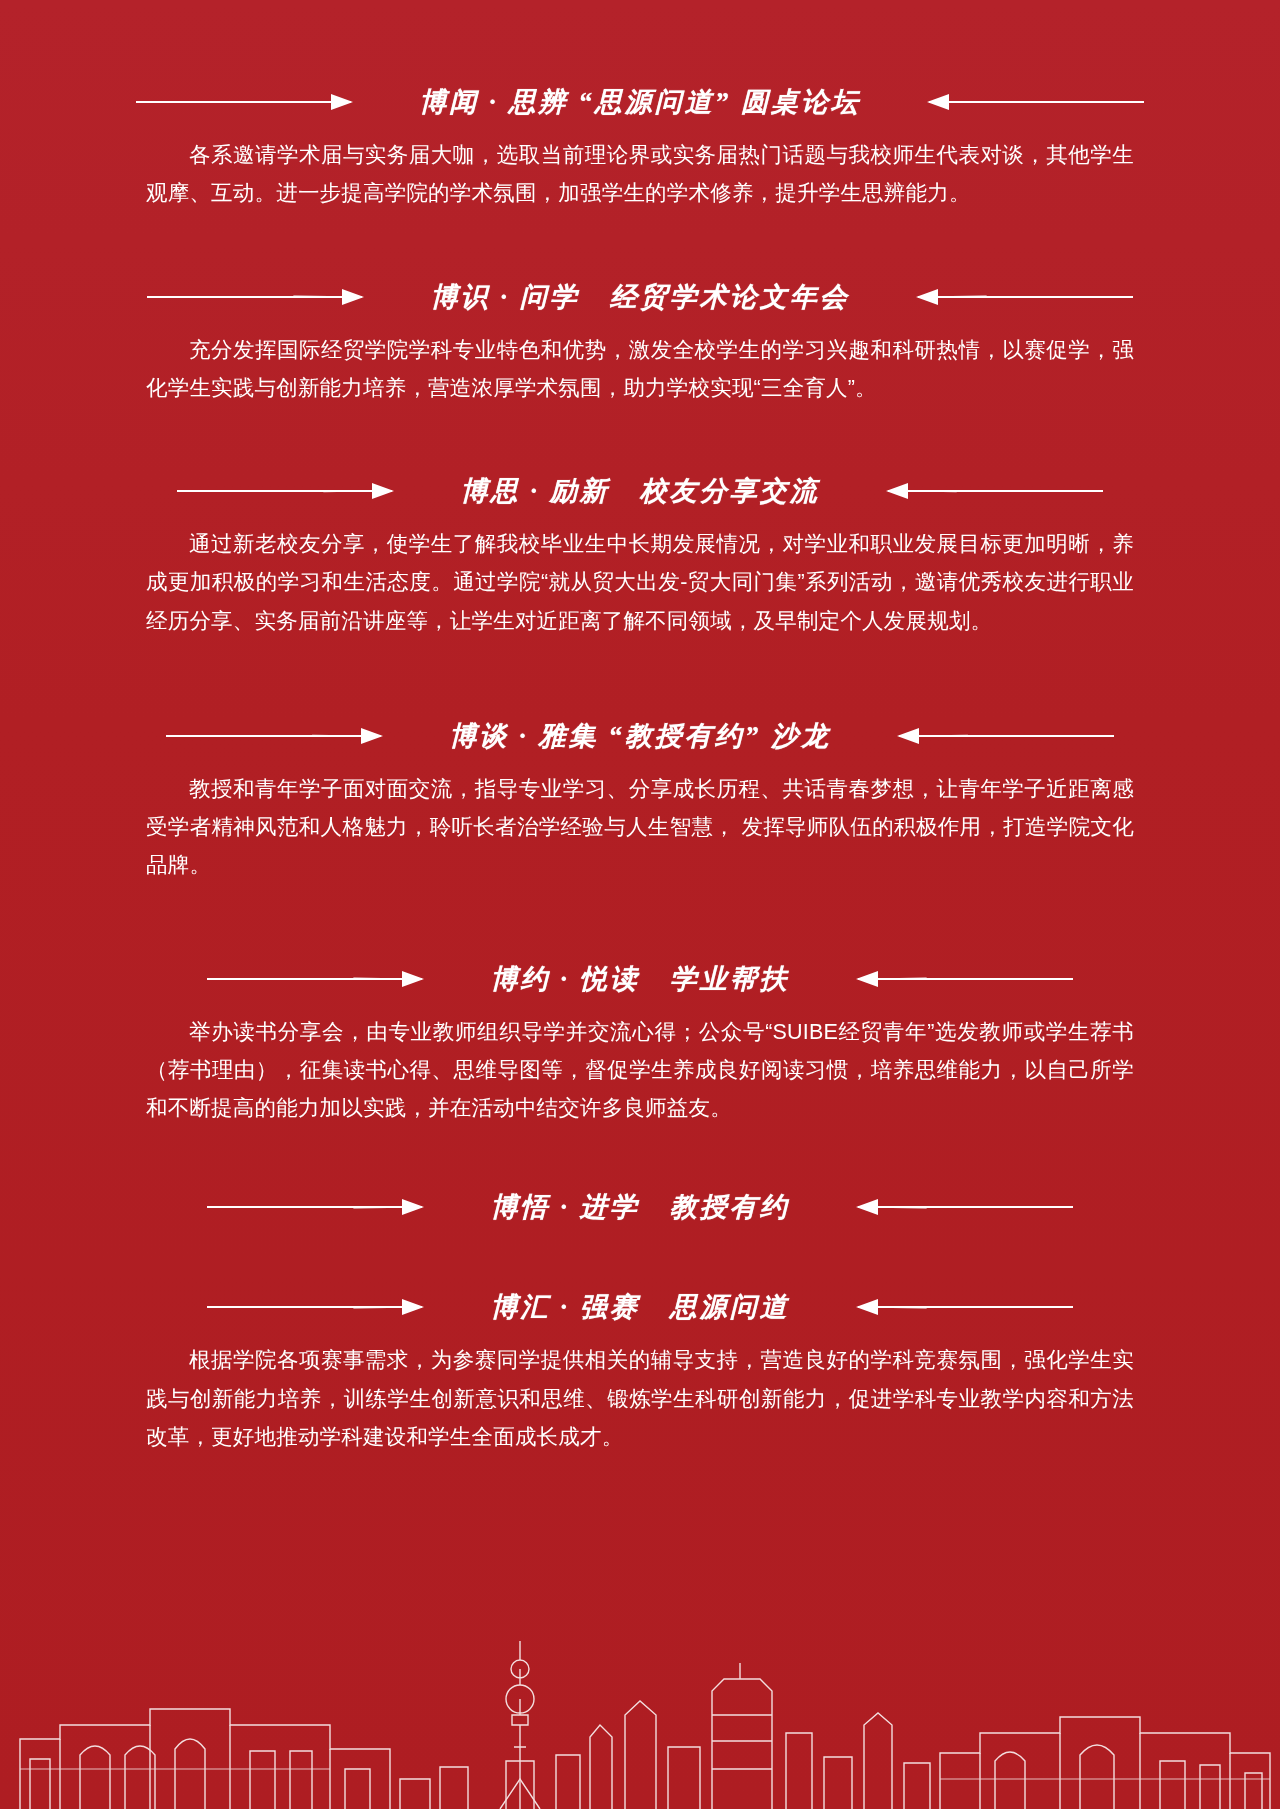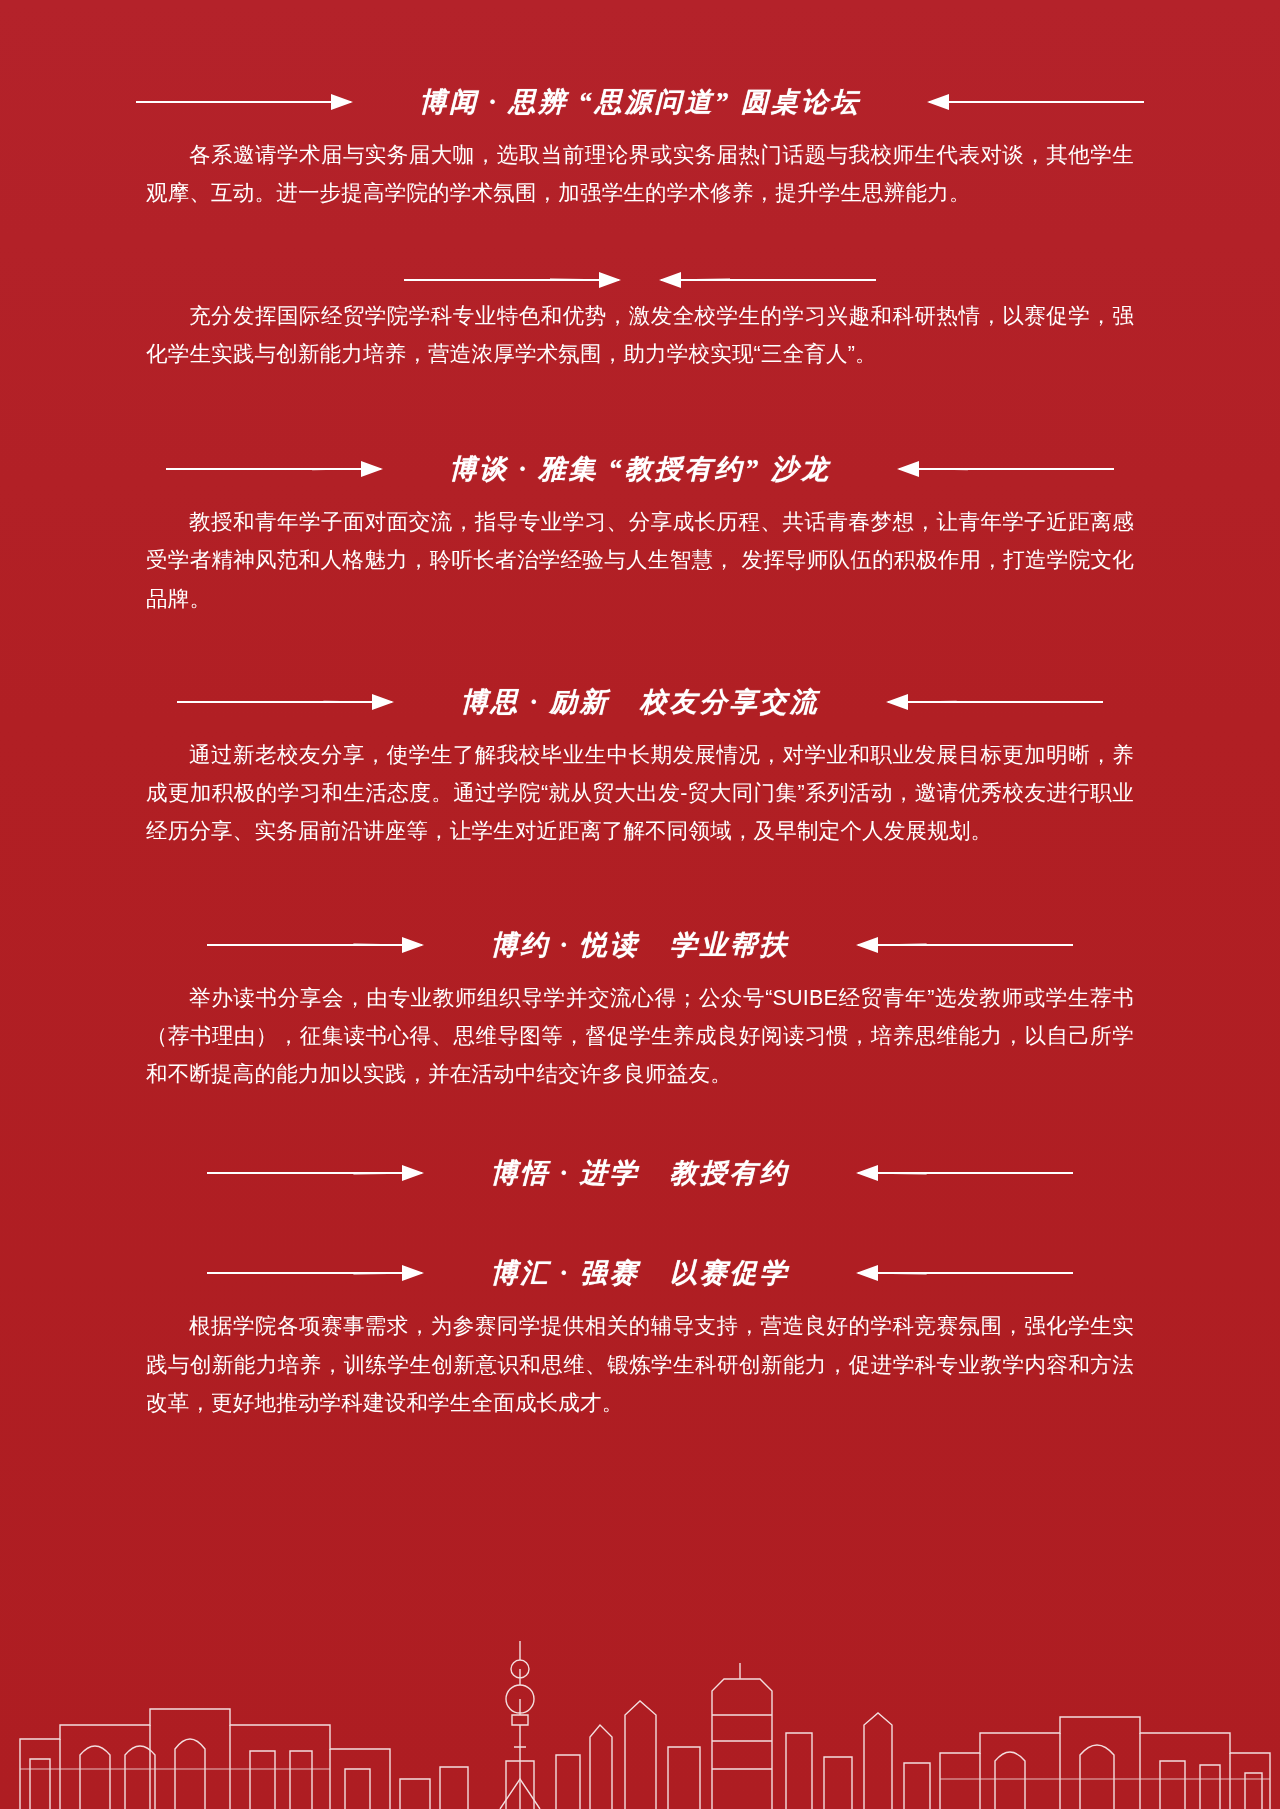--- a/index.html
+++ b/index.html
@@ -140,53 +140,54 @@
         </span>
     </div>
     <p class="section-body">各系邀请学术届与实务届大咖，选取当前理论界或实务届热门话题与我校师生代表对谈，其他学生观摩、互动。进一步提高学院的学术氛围，加强学生的学术修养，提升学生思辨能力。</p>
   </div>
 
   <div class="section s1">
     <div class="section-head">
       <span class="rule left">
           <span class="tri"></span>
         </span>
+      <span class="section-title">博识 · 问学　经贸学术论文年会</span>
       <span class="rule right">
           <span class="tri"></span>
         </span>
     </div>
     <p class="section-body">充分发挥国际经贸学院学科专业特色和优势，激发全校学生的学习兴趣和科研热情，以赛促学，强化学生实践与创新能力培养，营造浓厚学术氛围，助力学校实现“三全育人”。</p>
   </div>
 
+  <div class="section s3">
+    <div class="section-head">
+      <span class="rule left">
+          <span class="tri"></span>
+        </span>
+      <span class="section-title">博思 · 励新　校友分享交流</span>
+      <span class="rule right">
+          <span class="tri"></span>
+        </span>
+    </div>
+    <p class="section-body">通过新老校友分享，使学生了解我校毕业生中长期发展情况，对学业和职业发展目标更加明晰，养成更加积极的学习和生活态度。通过学院“就从贸大出发-贸大同门集”系列活动，邀请优秀校友进行职业经历分享、实务届前沿讲座等，让学生对近距离了解不同领域，及早制定个人发展规划。</p>
+  </div>
+
   <div class="section s2">
     <div class="section-head">
       <span class="rule left">
           <span class="tri"></span>
         </span>
       <span class="section-title">博谈 · 雅集 “教授有约” 沙龙</span>
       <span class="rule right">
           <span class="tri"></span>
         </span>
     </div>
     <p class="section-body">教授和青年学子面对面交流，指导专业学习、分享成长历程、共话青春梦想，让青年学子近距离感受学者精神风范和人格魅力，聆听长者治学经验与人生智慧， 发挥导师队伍的积极作用，打造学院文化品牌。</p>
   </div>
 
-  <div class="section s3">
-    <div class="section-head">
-      <span class="rule left">
-          <span class="tri"></span>
-        </span>
-      <span class="section-title">博思 · 励新　校友分享交流</span>
-      <span class="rule right">
-          <span class="tri"></span>
-        </span>
-    </div>
-    <p class="section-body">通过新老校友分享，使学生了解我校毕业生中长期发展情况，对学业和职业发展目标更加明晰，养成更加积极的学习和生活态度。通过学院“就从贸大出发-贸大同门集”系列活动，邀请优秀校友进行职业经历分享、实务届前沿讲座等，让学生对近距离了解不同领域，及早制定个人发展规划。</p>
-  </div>
-
   <div class="section s4">
     <div class="section-head">
       <span class="rule left">
           <span class="tri"></span>
         </span>
       <span class="section-title">博约 · 悦读　学业帮扶</span>
       <span class="rule right">
           <span class="tri"></span>
         </span>
     </div>
@@ -203,21 +204,21 @@
           <span class="tri"></span>
         </span>
     </div>
   </div>
 
   <div class="section s6">
     <div class="section-head">
       <span class="rule left">
           <span class="tri"></span>
         </span>
-      <span class="section-title">博汇 · 强赛　以赛促学</span>
+      <span class="section-title">博汇 · 强赛　思源问道</span>
       <span class="rule right">
           <span class="tri"></span>
         </span>
     </div>
     <p class="section-body">根据学院各项赛事需求，为参赛同学提供相关的辅导支持，营造良好的学科竞赛氛围，强化学生实践与创新能力培养，训练学生创新意识和思维、锻炼学生科研创新能力，促进学科专业教学内容和方法改革，更好地推动学科建设和学生全面成长成才。</p>
   </div>
 
   <svg class="skyline" viewBox="0 0 1280 180" preserveAspectRatio="none" fill="none" stroke="#ffffff" stroke-width="1.4" opacity="0.85">
 
     <path d="M20 180 L20 110 L60 110 L60 96 L150 96 L150 80 L230 80 L230 96 L330 96 L330 120 L390 120 L390 180"></path>

